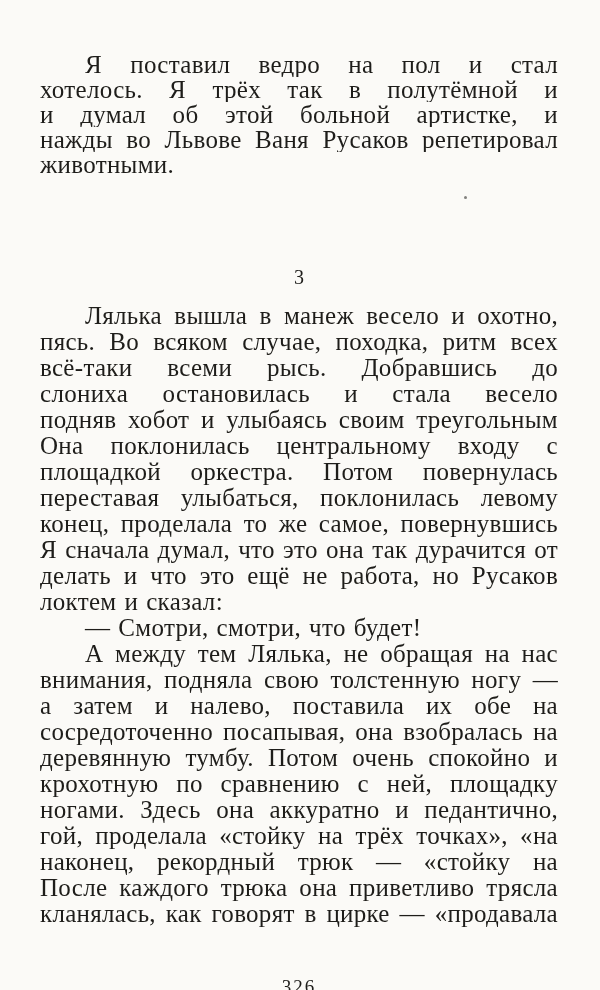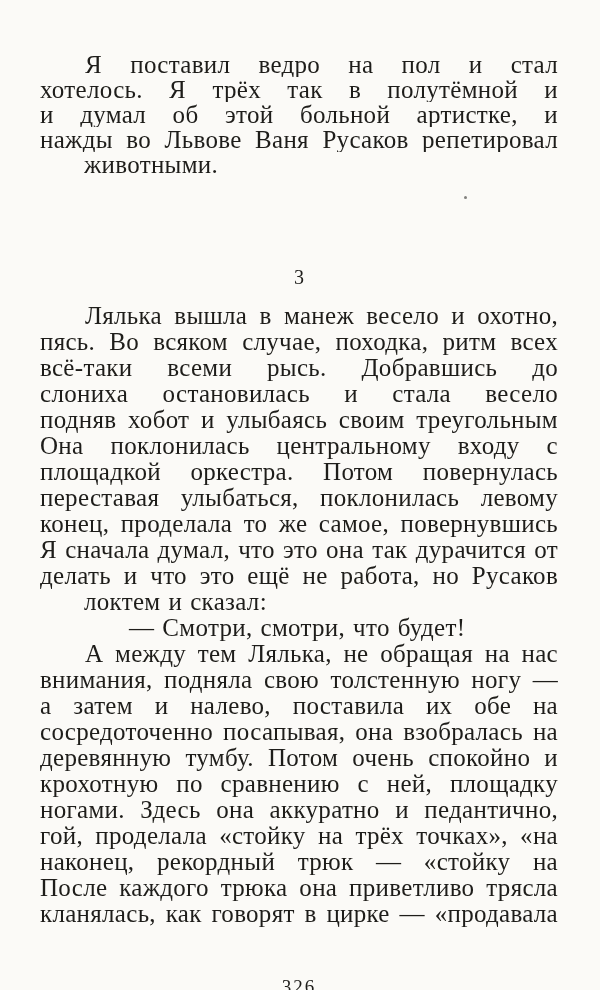--- a/index.html
+++ b/index.html
@@ -26,21 +26,20 @@
     -moz-text-align-last: justify;
     white-space: normal;
     overflow: hidden;
   }
   .p1 .line { line-height: 25px; height: 25px; }
   .p2 .line { line-height: 26px; height: 26px; }
   .line.indent { text-indent: 45px; }
   .line.last {
     text-align: left;
     text-align-last: left;
-    margin-left: 44px;
     -moz-text-align-last: left;
   }
   .heading {
     position: absolute;
     left: 40px;
     right: 42px;
     top: 264px;
     text-align: center;
     font-size: 20px;
     line-height: 26px;

